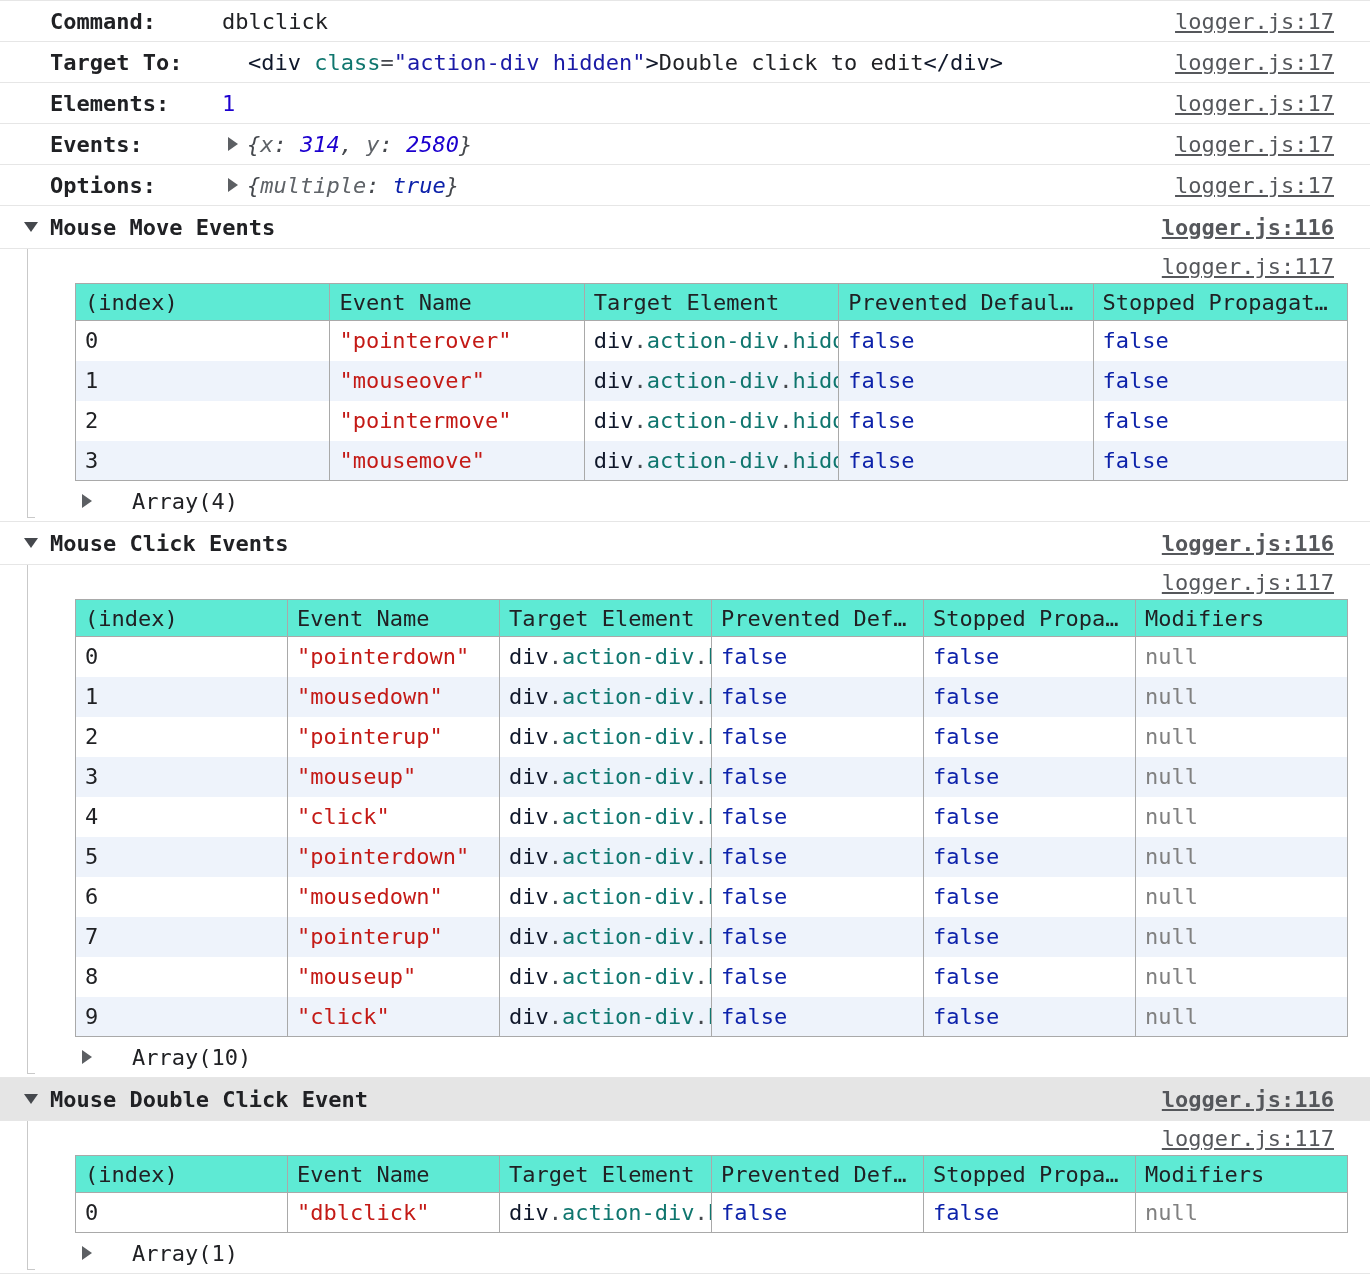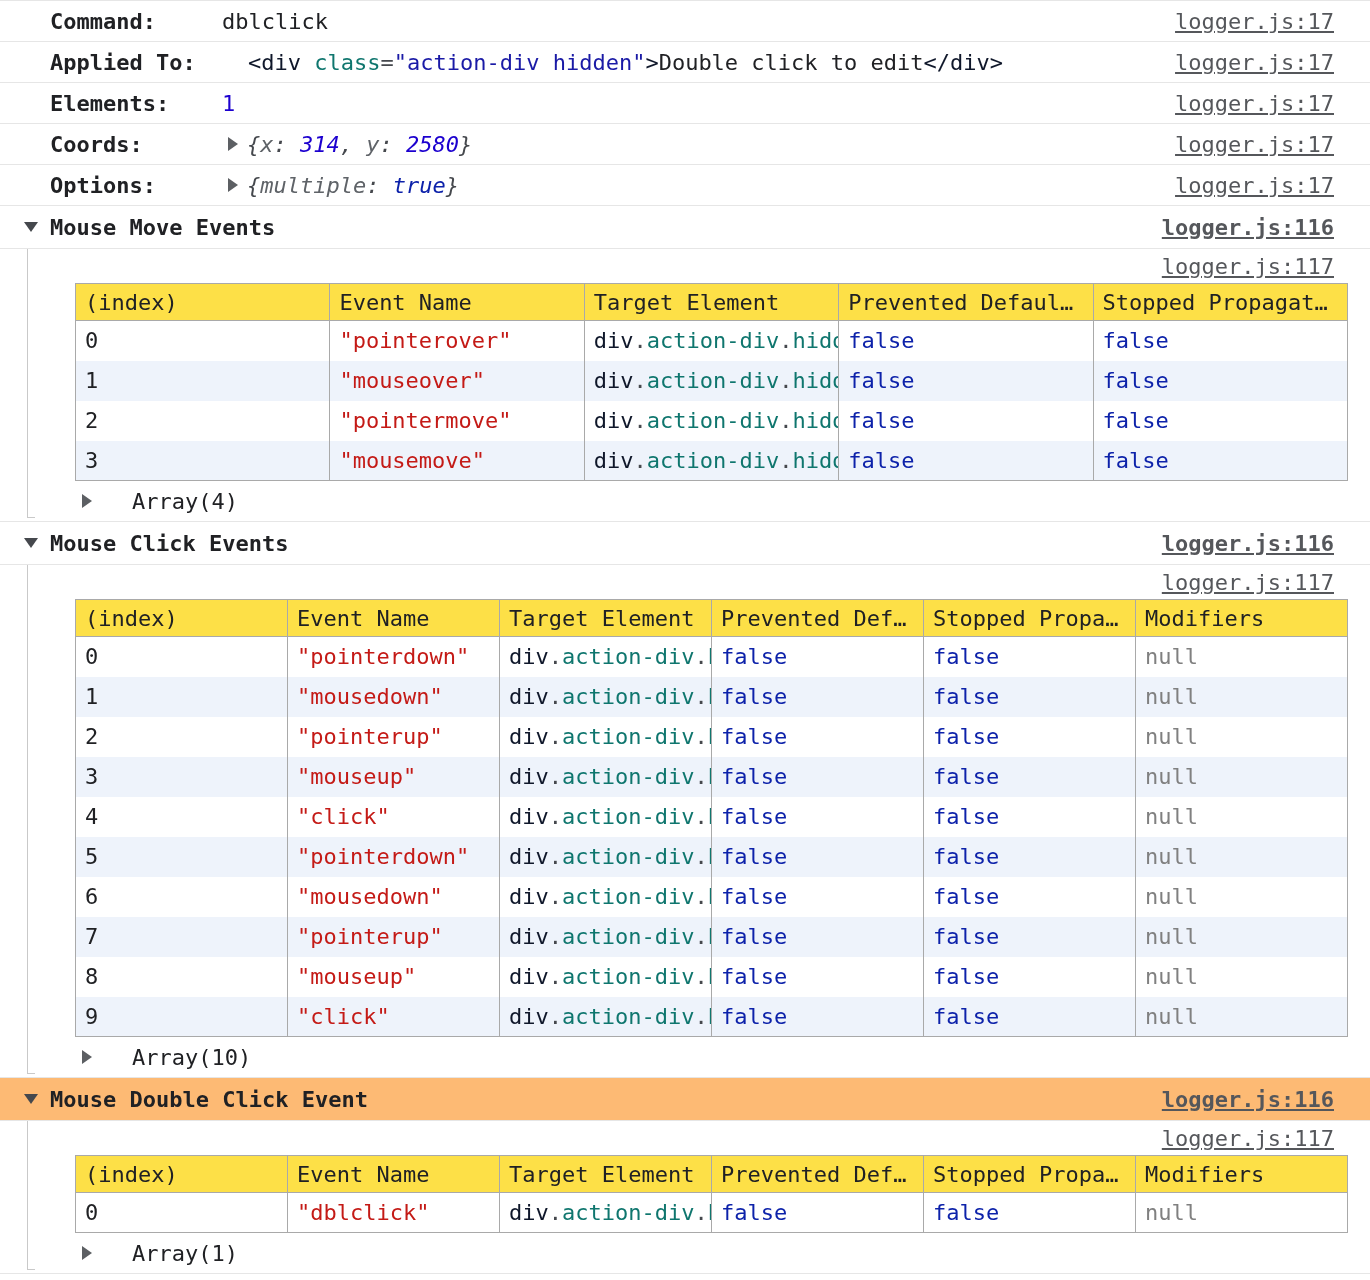--- a/index.html
+++ b/index.html
@@ -27,42 +27,42 @@
     flex: 0 0 auto; cursor: pointer;
   }
   .src-link.bold { font-weight: 700; }
 
   
   .group-header {
     height: 43px; display: flex; align-items: center;
     padding: 0 36px 0 24px; border-bottom: 1px solid #e6e6e6;
     font-weight: 700; cursor: pointer; white-space: nowrap;
   }
-  .group-header.highlighted { background: #fdba74; }
+  .group-header.highlighted { background: #e5e5e5; }
   .group-title { margin-left: 12px; }
 
   
   .group-body { position: relative; border-bottom: 1px solid #e6e6e6; }
   .indent-guide {
     position: absolute; left: 27px; top: 0; bottom: 3px; width: 8px;
     border-left: 1px solid #c9c9c9; border-bottom: 1px solid #c9c9c9;
   }
   .link-row {
     height: 34px; display: flex; align-items: center;
     justify-content: flex-end; padding-right: 36px;
   }
 
   
   table.events-table {
     margin-left: 75px; width: 1273px;
     border-collapse: collapse; table-layout: fixed;
     border: 1px solid #a9a9a9;
   }
   table.events-table th {
-    height: 37px; background: #fde047; font-weight: 400; text-align: left;
+    height: 37px; background: #5eead4; font-weight: 400; text-align: left;
     padding: 0 2px 0 9px; border: 1px solid #a9a9a9;
     overflow: hidden; white-space: nowrap; cursor: pointer;
   }
   table.events-table td {
     height: 40px; padding: 0 0 0 9px;
     border-left: 1px solid #a9a9a9; border-right: 1px solid #a9a9a9;
     overflow: hidden; white-space: nowrap;
   }
   table.events-table tbody tr:nth-child(even) td { background: #eef3fb; }
 
@@ -102,35 +102,35 @@
 <div class="console">
   <div id="log-rows">
       <div class="log-row">
         <span class="log-label">Command:</span>
         <span class="log-value">
           <span class="html-preview"><span>dblclick</span></span>
         </span>
         <span class="src-link">logger.js:17</span>
       </div>
       <div class="log-row">
-        <span class="log-label">Applied To:</span>
+        <span class="log-label">Target To:</span>
         <span class="log-value indent-26">
           <span class="html-preview"><span class="c-tag">&lt;div</span><span> </span><span class="c-attr">class</span><span class="c-punct">=</span><span class="c-val">"action-div hidden"</span><span class="c-tag">&gt;</span><span>Double click to edit</span><span class="c-tag">&lt;/div&gt;</span></span>
         </span>
         <span class="src-link">logger.js:17</span>
       </div>
       <div class="log-row">
         <span class="log-label">Elements:</span>
         <span class="log-value">
           <span class="html-preview"><span class="c-num">1</span></span>
         </span>
         <span class="src-link">logger.js:17</span>
       </div>
       <div class="log-row">
-        <span class="log-label">Coords:</span>
+        <span class="log-label">Events:</span>
         <span class="log-value">
           <span class="tri-right small-gap"></span>
           <span class="obj-preview"><span class="c-punct">{</span><span class="c-key">x</span><span class="c-punct">: </span><span class="c-num">314</span><span class="c-punct">, </span><span class="c-key">y</span><span class="c-punct">: </span><span class="c-num">2580</span><span class="c-punct">}</span></span>
         </span>
         <span class="src-link">logger.js:17</span>
       </div>
       <div class="log-row">
         <span class="log-label">Options:</span>
         <span class="log-value">
           <span class="tri-right small-gap"></span>

